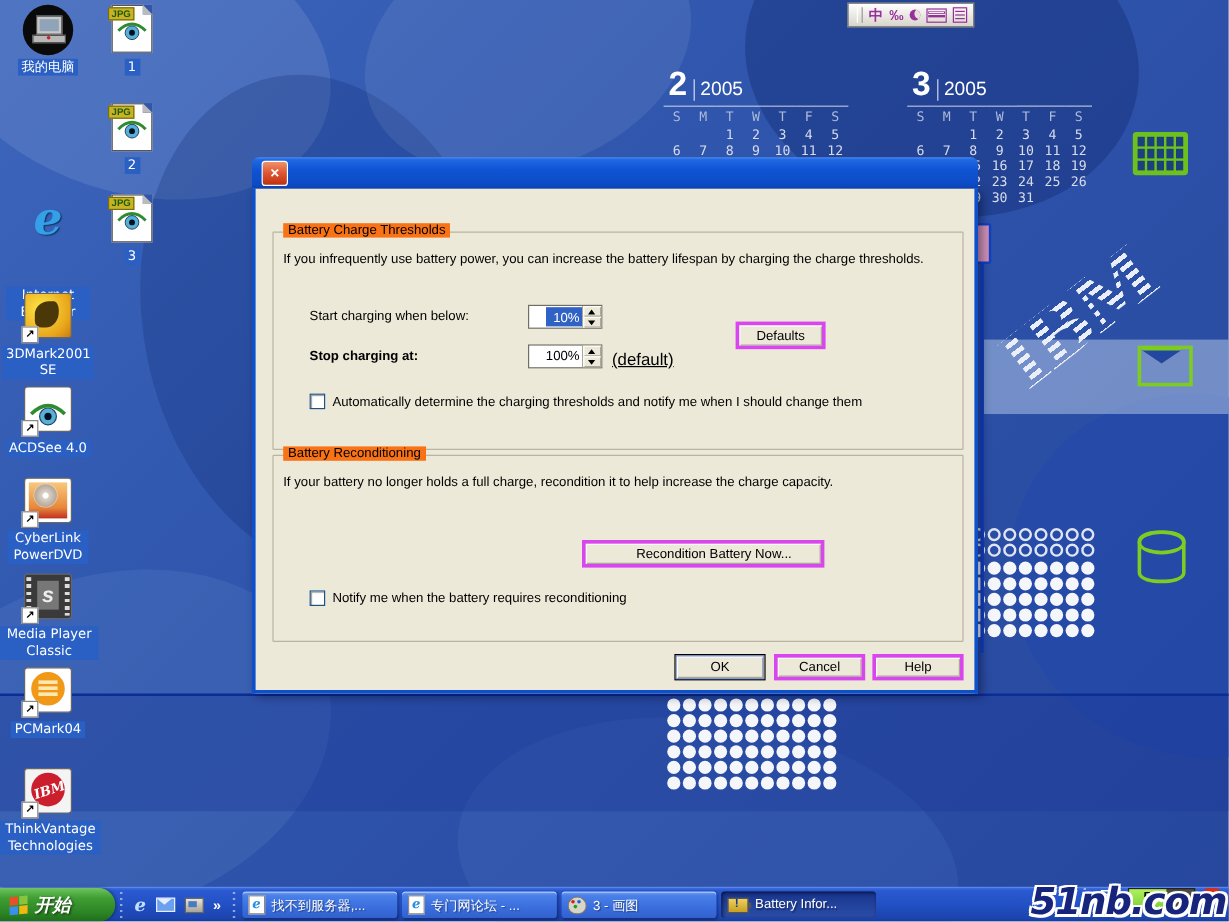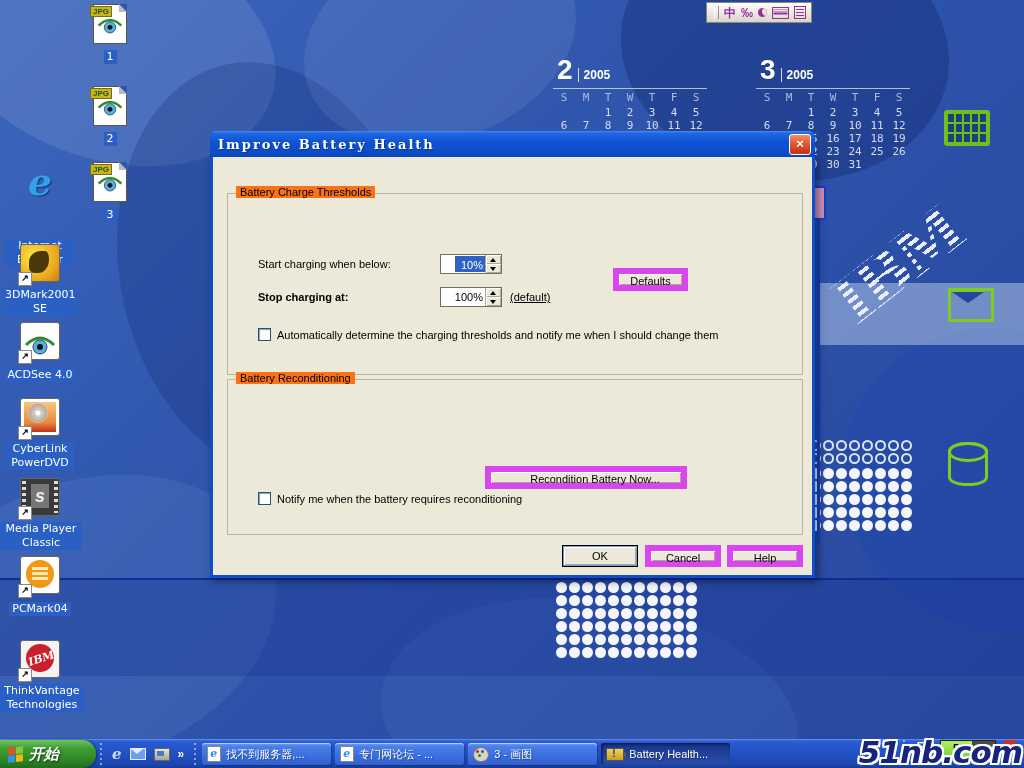--- a/index.html
+++ b/index.html
@@ -35,21 +35,21 @@
 
   .dotgrid{position:absolute;display:grid;gap:2px;}
   .dot{width:11px;height:11px;border-radius:50%;box-sizing:border-box;}
   .dot.fill{background:#f4f6fa;}
   .dot.outline{border:2px solid #dfe6f2;background:transparent;}
 
   
   .calendar{position:absolute;top:56px;width:158px;color:#dfe4ee;z-index:2;}
   .cal-head{display:flex;align-items:baseline;color:#fff;margin-bottom:4px;padding-left:4px;}
   .cal-month{font-size:28px;font-weight:bold;line-height:28px;}
-  .cal-year{font-size:12px;font-weight:bold;margin-left:5px;padding-left:5px;
+  .cal-year{font-size:16px;font-weight:normal;margin-left:5px;padding-left:5px;
     border-left:1px solid rgba(255,255,255,0.8);}
   .cal-grid{display:grid;grid-template-columns:repeat(7,22px);font-family:"DejaVu Sans Mono",monospace;
     font-size:11px;text-align:center;line-height:13px;}
   .cal-dow{color:#aebada;border-top:1px solid rgba(255,255,255,0.65);padding-top:2px;margin-bottom:2px;}
   .cal-day{color:#d7dcea;}
   .cal-day.hl{color:#a4e018;font-weight:bold;}
 
   
   .langbar{position:absolute;left:706px;top:2px;height:19px;display:flex;align-items:center;gap:5px;
     padding:0 5px 0 7px;background:linear-gradient(180deg,#ffffff,#d8d4cb);
@@ -144,22 +144,22 @@
   .spinval{flex:1;font-size:11px;line-height:18px;text-align:right;padding-right:2px;color:#000;}
   .spinval.sel{background:#2f62c4;color:#fff;margin:1px 0 1px 14px;}
   .spinbtns{width:15px;display:flex;flex-direction:column;border-left:1px solid #aca899;}
   .spinbtn{flex:1;background:#ece9d8;position:relative;cursor:pointer;
     box-shadow:inset 1px 1px 0 #fff,inset -1px -1px 0 #aca899;}
   .spinbtn.up::after,.spinbtn.dn::after{content:'';position:absolute;left:4px;}
   .spinbtn.up::after{top:3px;border-left:3px solid transparent;border-right:3px solid transparent;
     border-bottom:4px solid #000;}
   .spinbtn.dn::after{top:3px;border-left:3px solid transparent;border-right:3px solid transparent;
     border-top:4px solid #000;}
-  .suffix{position:absolute;font-size:11px;color:#000;text-decoration:underline;}
-  .btn{position:absolute;background:#ece9d8;border:6px solid #d946ef;box-sizing:border-box;
+  .suffix{position:absolute;font-size:14px;color:#000;text-decoration:underline;}
+  .btn{position:absolute;background:#ece9d8;border:3px solid #d946ef;box-sizing:border-box;
     box-shadow:inset 1px 1px 0 #fff,inset -1px -1px 0 #aca899;font-size:11px;color:#000;
     text-align:center;cursor:pointer;font-family:"Liberation Sans",sans-serif;}
   .btn.default{border:1px solid #000;box-shadow:inset 0 0 0 1px #7a96df,inset 2px 2px 0 #fff,
     inset -2px -2px 0 #aca899;}
   .chkrow{position:absolute;display:flex;align-items:center;gap:6px;}
   .cb{width:13px;height:13px;background:#fff;border:1px solid #1d5281;box-sizing:border-box;
     box-shadow:inset 1px 1px 1px #9a9a9a;cursor:pointer;}
   .chktext{font-size:11px;color:#000;}
 
   
@@ -483,20 +483,30 @@
 
   <div class="langbar">
     <span class="grip"></span>
     <span class="lb-glyph">中</span>
     <span class="lb-glyph">‰</span>
     <span class="lb-moon"></span>
     <span class="lb-kbd"></span>
     <span class="lb-menu"></span>
   </div>
 
+  <div class="dicon" style="left:0px;top:4px;">
+    <div class="art">
+        <div class="blackdisc">
+      <div class="laptop-screen"></div>
+          <div class="laptop-base"></div>
+          <div class="laptop-dot"></div>
+        </div>
+      </div>
+    <div class="dlabel">我的电脑</div>
+  </div>
   <div class="dicon" style="left:0px;top:162px;">
     <div class="art"><span class="ie-e">e</span></div>
     <div class="dlabel" style="width:64px;margin-top:35px;">Internet Explorer</div>
   </div>
   <div class="dicon" style="left:0px;top:244px;">
     <div class="art">
         <div class="sq mark3d"></div>
       <div class="shortcut">↗</div>
       </div>
     <div class="dlabel" style="width:70px;">3DMark2001 SE</div>
@@ -597,26 +607,26 @@
         </div>
       </div>
     <div class="dlabel">3</div>
   </div>
 
   <div class="behind-edge"></div>
   <div class="behind-frag"></div>
 
   <div class="dialog">
     <div class="titlebar">
-      <span class="title-text">Improve Battery Health</span>
       <span class="close-btn">×</span>
     </div>
 
     <div class="group" style="top:36px;height:182px;">
       <span class="legend">Battery Charge Thresholds</span>
+      <span class="gdesc">If you infrequently use battery power, you can increase the battery lifespan by charging the charge thresholds.</span>
 
       <span class="frow-label" style="left:30px;top:64px;">Start charging when below:</span>
       <div class="spinbox" style="left:212px;top:60px;">
         <span class="spinval sel">10%</span>
         <span class="spinbtns">
           <span class="spinbtn up"></span>
           <span class="spinbtn dn"></span>
         </span>
       </div>
       <button class="btn" style="left:385px;top:74px;width:75px;height:23px;">Defaults</button>
@@ -632,21 +642,22 @@
       <span class="suffix" style="left:282px;top:97px;">(default)</span>
 
       <div class="chkrow" style="left:30px;top:134px;text-align:center;">
         <span class="cb"></span>
         <span class="chktext">Automatically determine the charging thresholds and notify me when I should change them</span>
       </div>
     </div>
 
     <div class="group" style="top:222px;height:156px;">
       <span class="legend">Battery Reconditioning</span>
-      <button class="btn" style="left:257px;top:86px;width:202px;height:23px;padding-left:24px;">Recondition Battery Now...</button>
+      <span class="gdesc">If your battery no longer holds a full charge, recondition it to help increase the charge capacity.</span>
+      <button class="btn" style="left:257px;top:70px;width:202px;height:23px;padding-left:24px;">Recondition Battery Now...</button>
       <div class="chkrow" style="left:30px;top:112px;">
         <span class="cb"></span>
         <span class="chktext">Notify me when the battery requires reconditioning</span>
       </div>
     </div>
 
     <button class="btn default" style="left:349px;top:388px;width:76px;height:22px;">OK</button>
     <button class="btn" style="left:432px;top:388px;width:76px;height:22px;">Cancel</button>
     <button class="btn" style="left:514px;top:388px;width:76px;height:22px;">Help</button>
   </div>
@@ -676,21 +687,21 @@
     <div class="taskbtn">
       <span class="ti-page"></span>
       <span class="tlabel">专门网论坛 - ...</span>
     </div>
     <div class="taskbtn">
       <span class="ti-paint"></span>
       <span class="tlabel">3 - 画图</span>
     </div>
     <div class="taskbtn active">
       <span class="ti-batt"></span>
-      <span class="tlabel">Battery Health...</span>
+      <span class="tlabel">Battery Infor...</span>
     </div>
     <div class="tray">
       <span class="tb-sep"></span>
       <span class="tray-lang">EN</span>
       <span class="battmeter">
         <span class="fillpart" style="width:58%;"></span>
         <span class="pct">58%</span>
       </span>
       <span class="tray-redicon"></span>
     </div>

